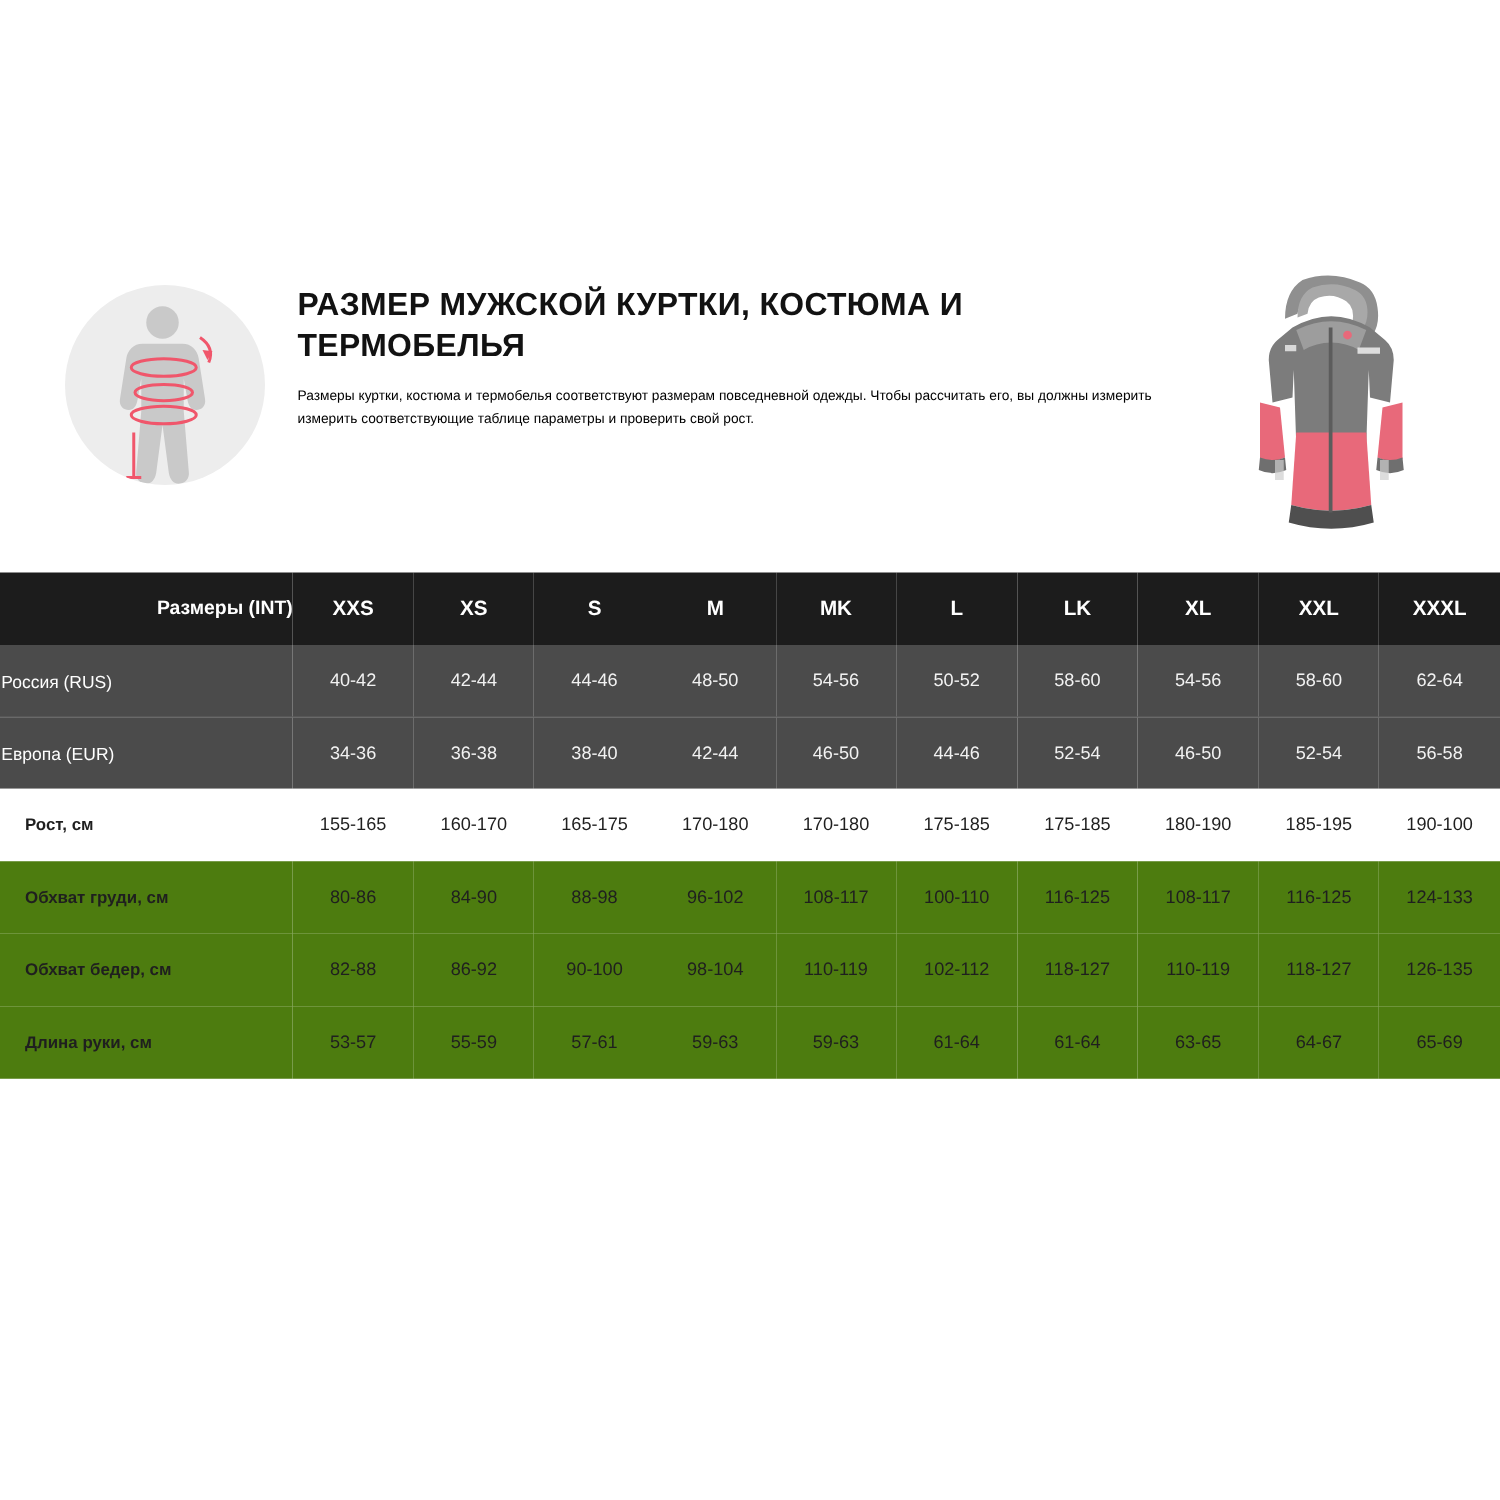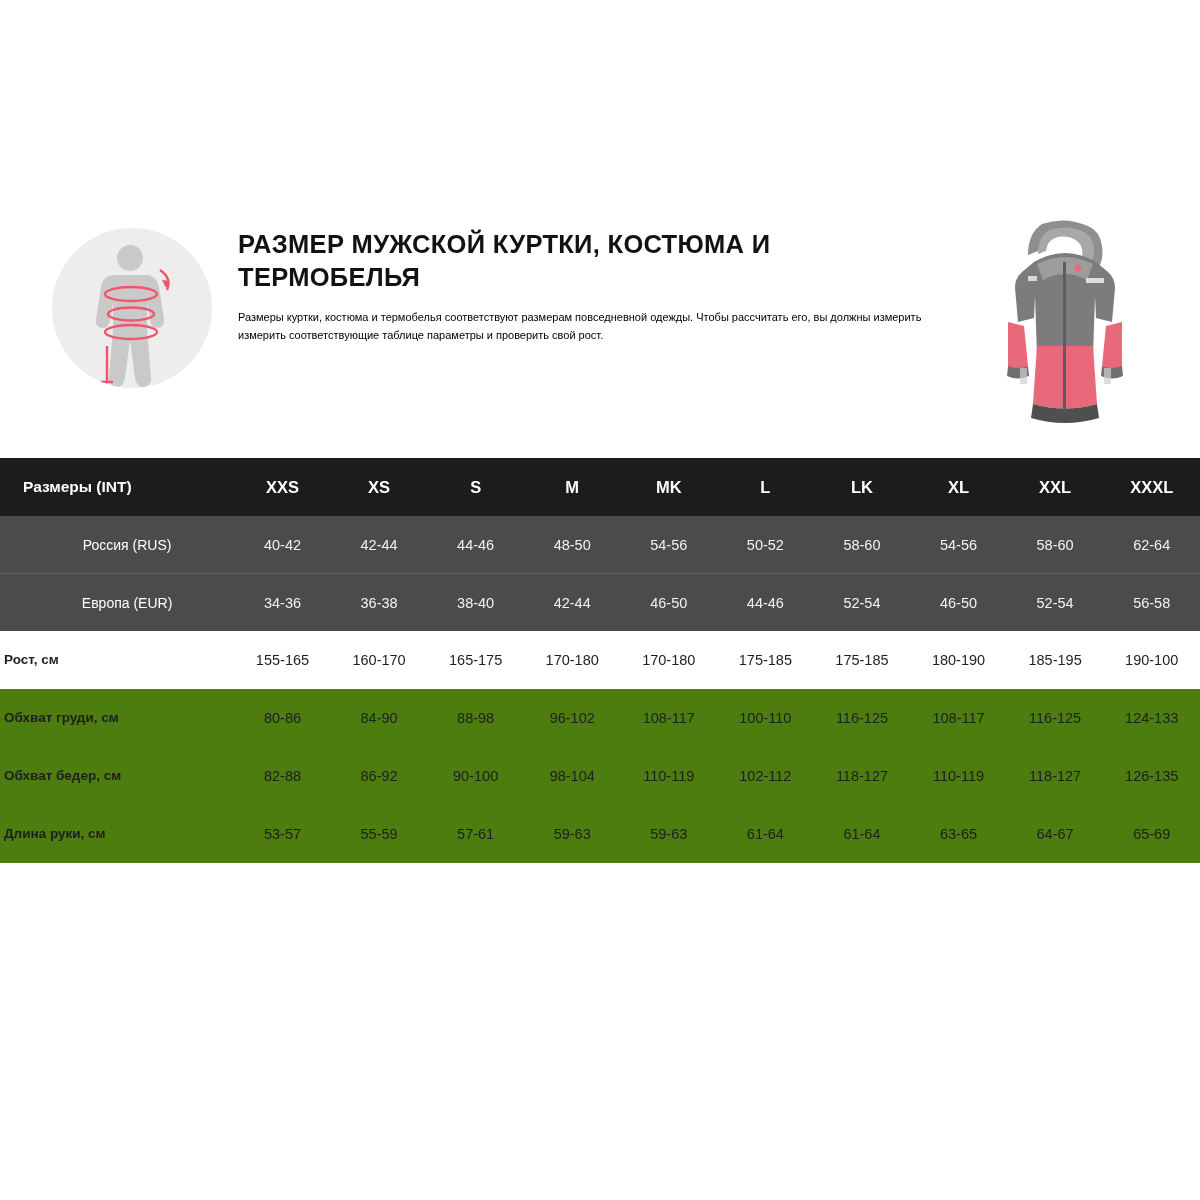--- a/index.html
+++ b/index.html
@@ -101,52 +101,52 @@
 
   
   .thead-row th {
     background: #1c1c1c;
     color: #ffffff;
     height: 58px;
     font-size: 16.5px;
     font-weight: bold;
   }
   .thead-row th.rowlabel {
-    text-align: left;
+    text-align: right;
     padding-left: 23px;
     font-size: 15.5px;
   }
 
   
   .dark-row td {
     background: #4b4b4b;
     color: #f2f2f2;
     height: 57px;
     font-size: 14.5px;
   }
   .dark-row td.rowlabel {
-    text-align: center;
-    padding-left: 20px;
+    text-align: left;
+    padding-left: 1px;
     font-weight: normal;
     font-size: 14px;
     color: #ffffff;
   }
   .dark-row.sep td { border-bottom: 1px solid #5c5c5c; }
 
   
   .light-row td {
     background: #ffffff;
     color: #1f1f1f;
     height: 58px;
     font-size: 14.5px;
   }
   .light-row.alt td { background: #4d7c0f; }
   .light-row td.rowlabel {
     text-align: left;
-    padding-left: 4px;
+    padding-left: 20px;
     font-weight: bold;
     font-size: 13.5px;
     line-height: 1.3;
   }
   .light-row td.rowlabel.two-line { font-size: 13.5px; }
   .light-row.tall td { height: 62px; }
 
   .light-row td.rowlabel { border-right: none; }
 </style>
 </head>

